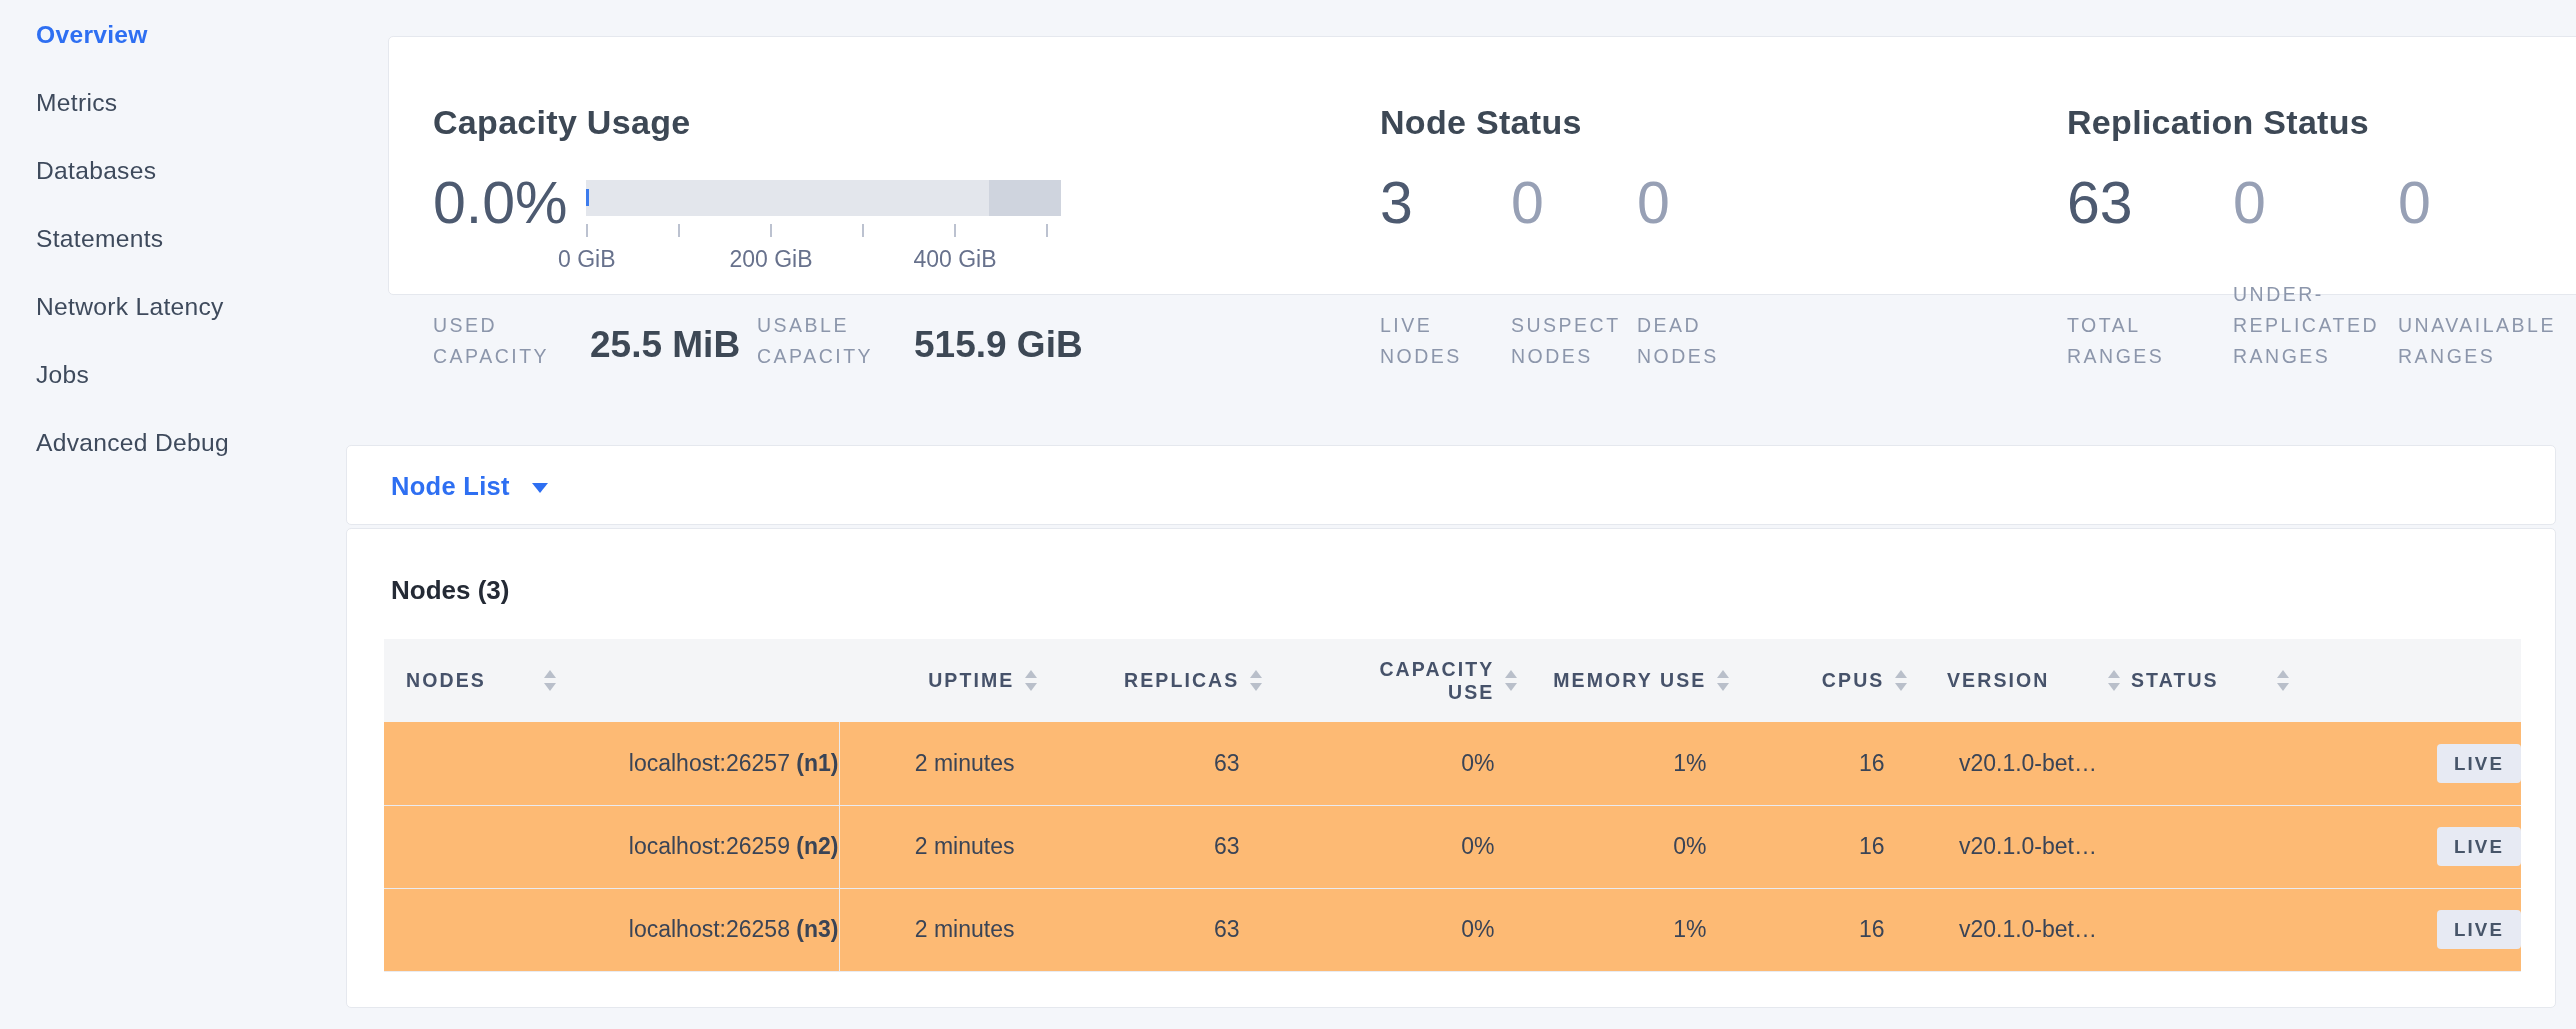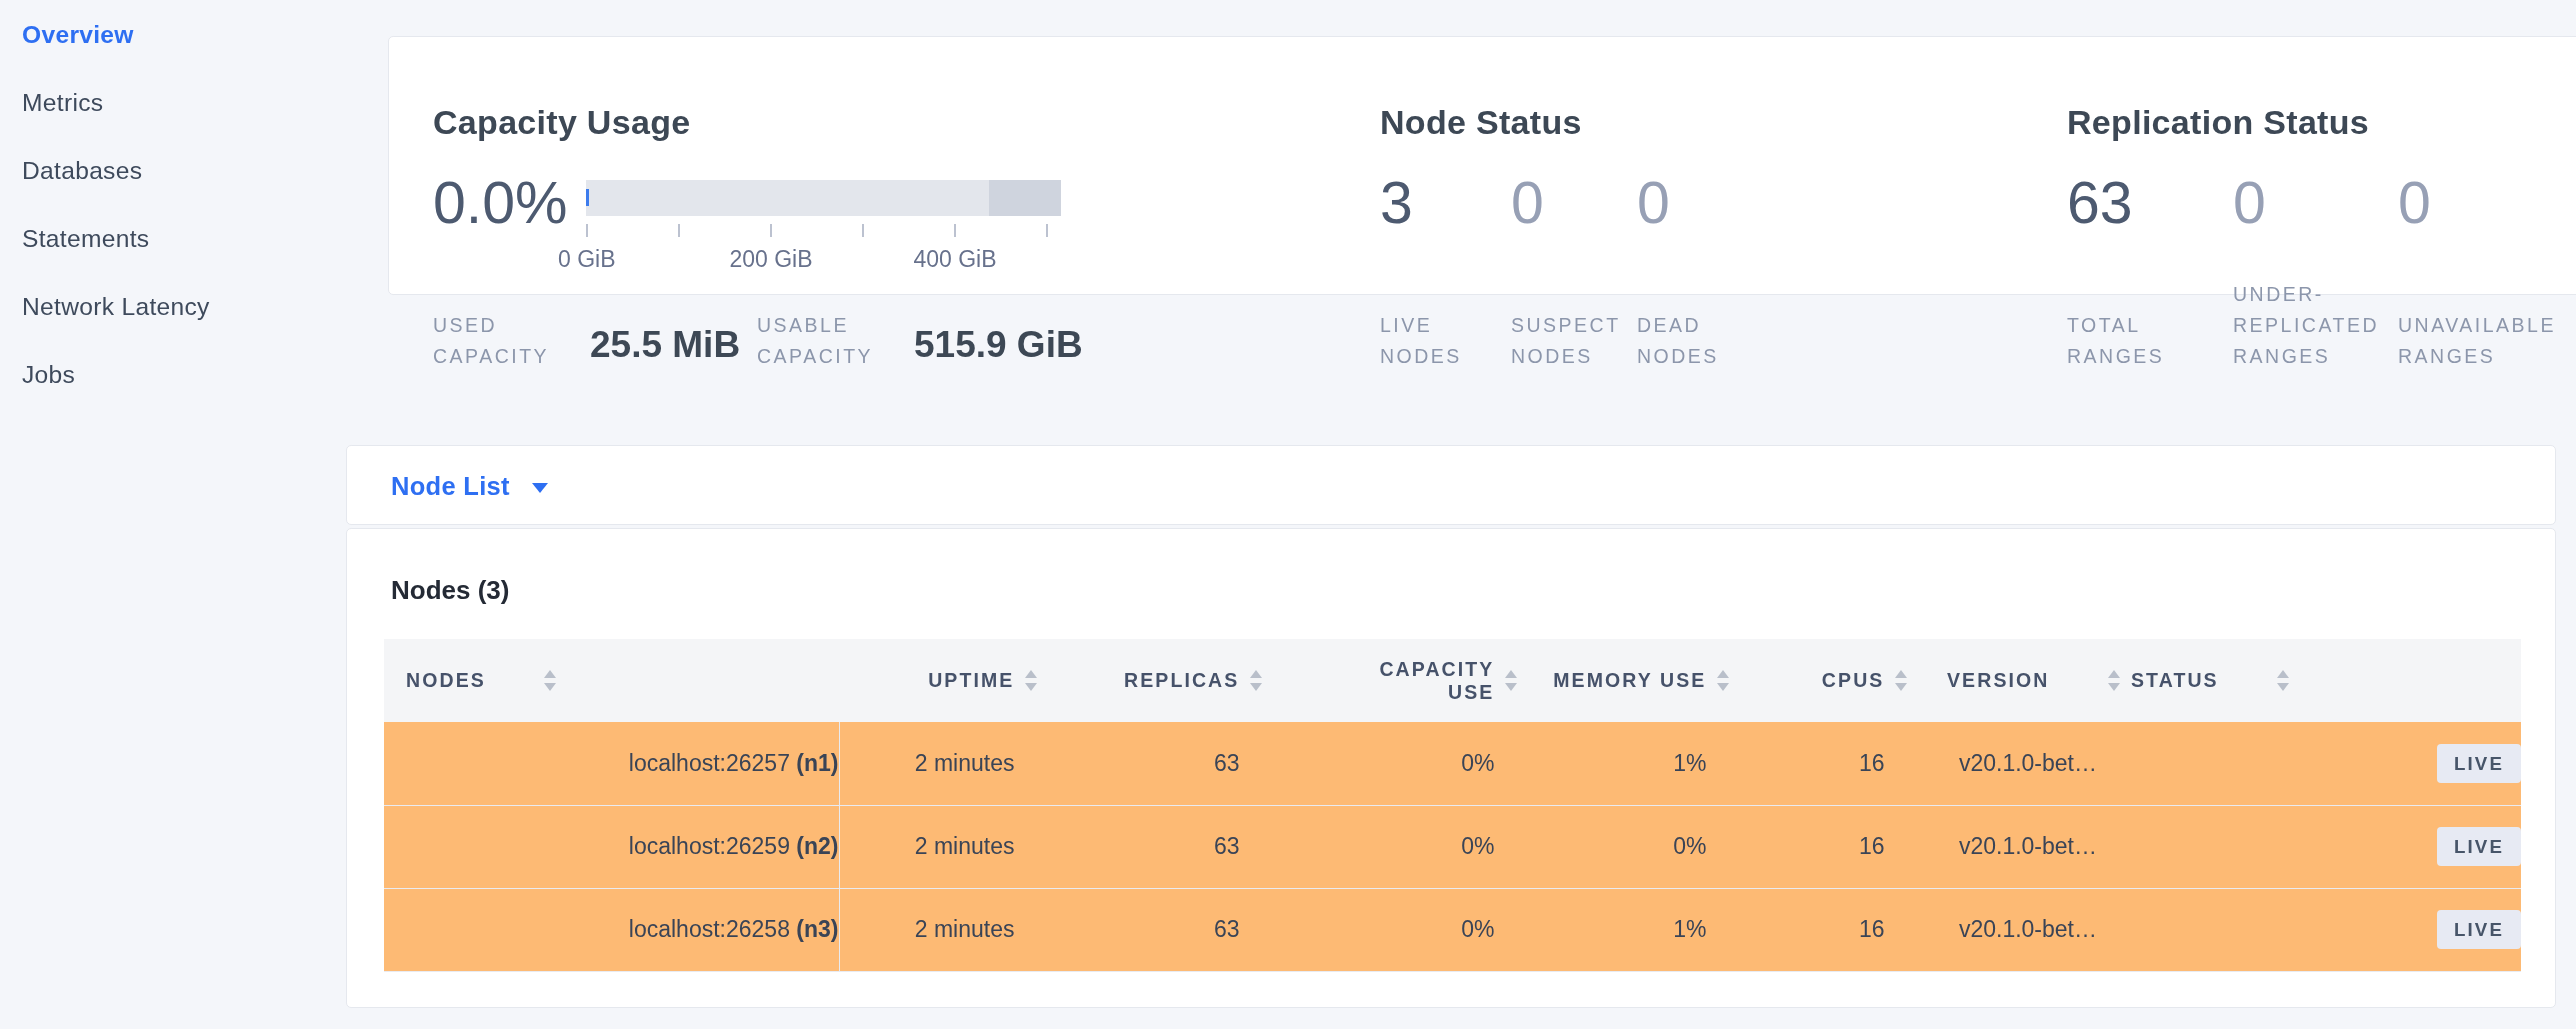--- a/index.html
+++ b/index.html
@@ -8,21 +8,21 @@
 
   .stage {
     position:relative; width:2576px; height:1030px;
     background:#f4f6fa; overflow:hidden; color:#3a4556;
   }
 
   
   .sidebar { position:absolute; left:0; top:0; width:346px; height:100%; }
   .sidebar ul { list-style:none; padding-top:0.8px; }
   .sidebar li {
-    height:68px; display:flex; align-items:center; padding-left:22px;
+    height:68px; display:flex; align-items:center; padding-left:36px;
     font-size:24.6px; color:#3e4a5c; cursor:pointer; letter-spacing:0.3px;
   }
   .sidebar li.active { color:#2e6ff2; font-weight:700; }
 
   
   .card {
     position:absolute; left:346px; width:2210px; background:#ffffff;
     border:0.8px solid #e5e8ee; border-radius:5.1px;
   }
   .card-top    { top:36px;  height:259px;margin-left:42px; }
@@ -110,20 +110,21 @@
 <div class="stage">
 
   <nav class="sidebar">
     <ul>
       <li class="active">Overview</li>
       <li>Metrics</li>
       <li>Databases</li>
       <li>Statements</li>
       <li>Network Latency</li>
       <li>Jobs</li>
+      <li>Advanced Debug</li>
     </ul>
   </nav>
 
   <section class="card card-top">
 
     <div>
       <h2 class="sec-title" style="left:44px;">Capacity Usage</h2>
       <div class="big-num" style="left:44px;">0.0%</div>
 
       <div class="gauge">

